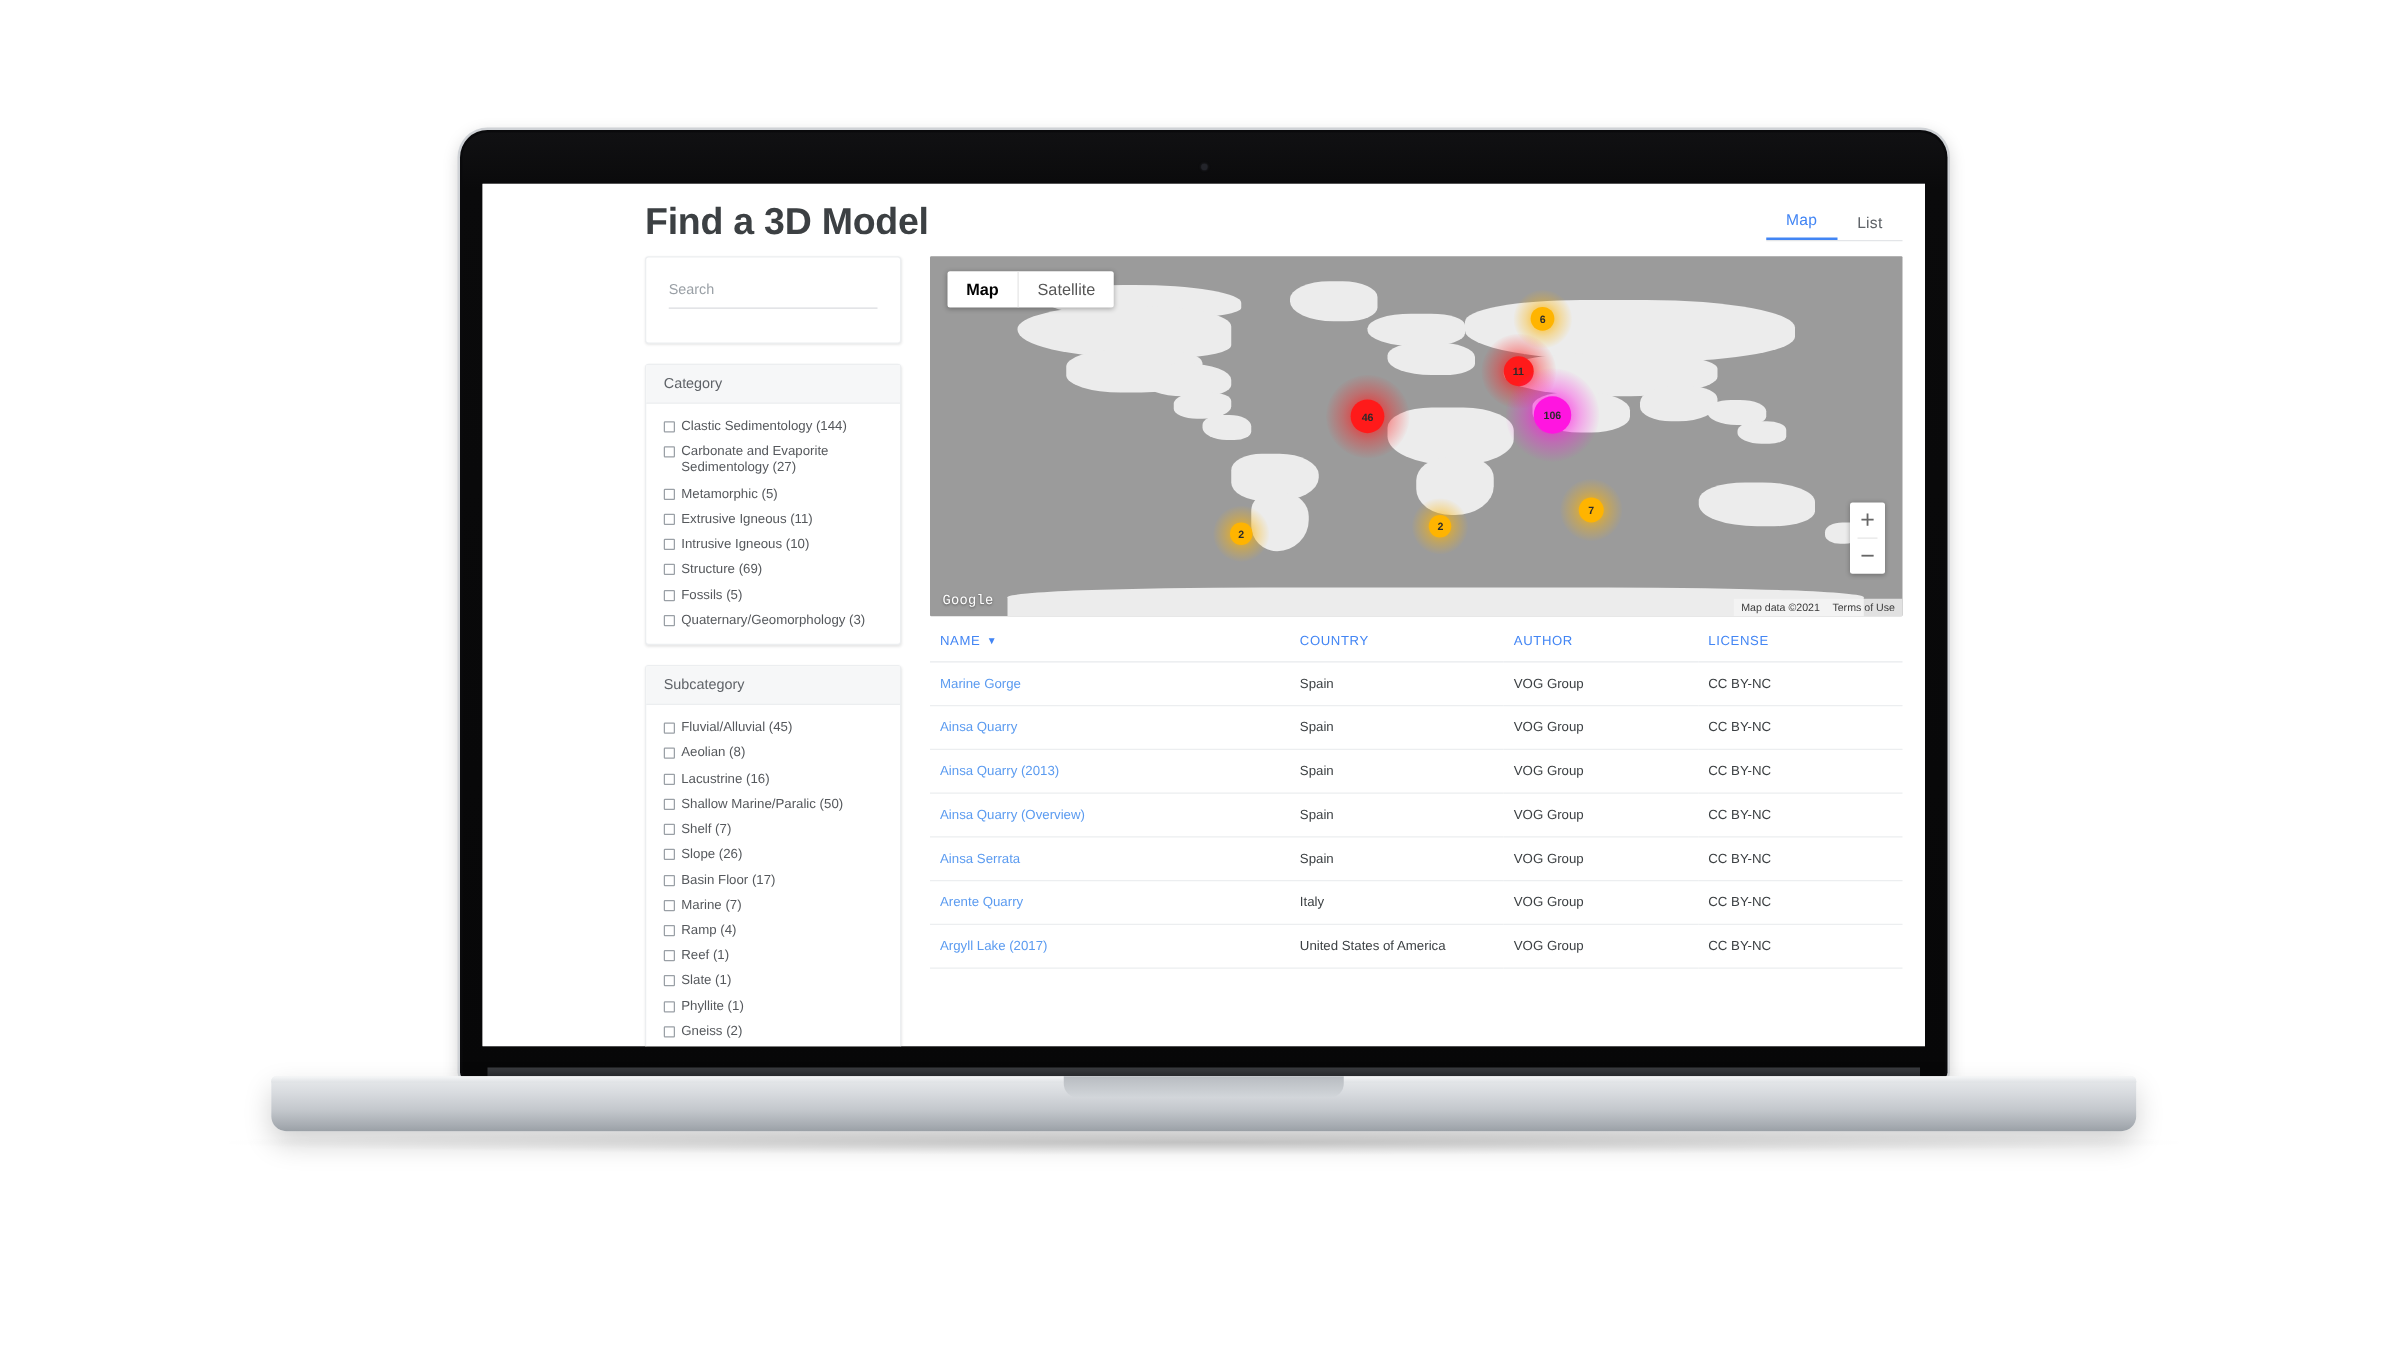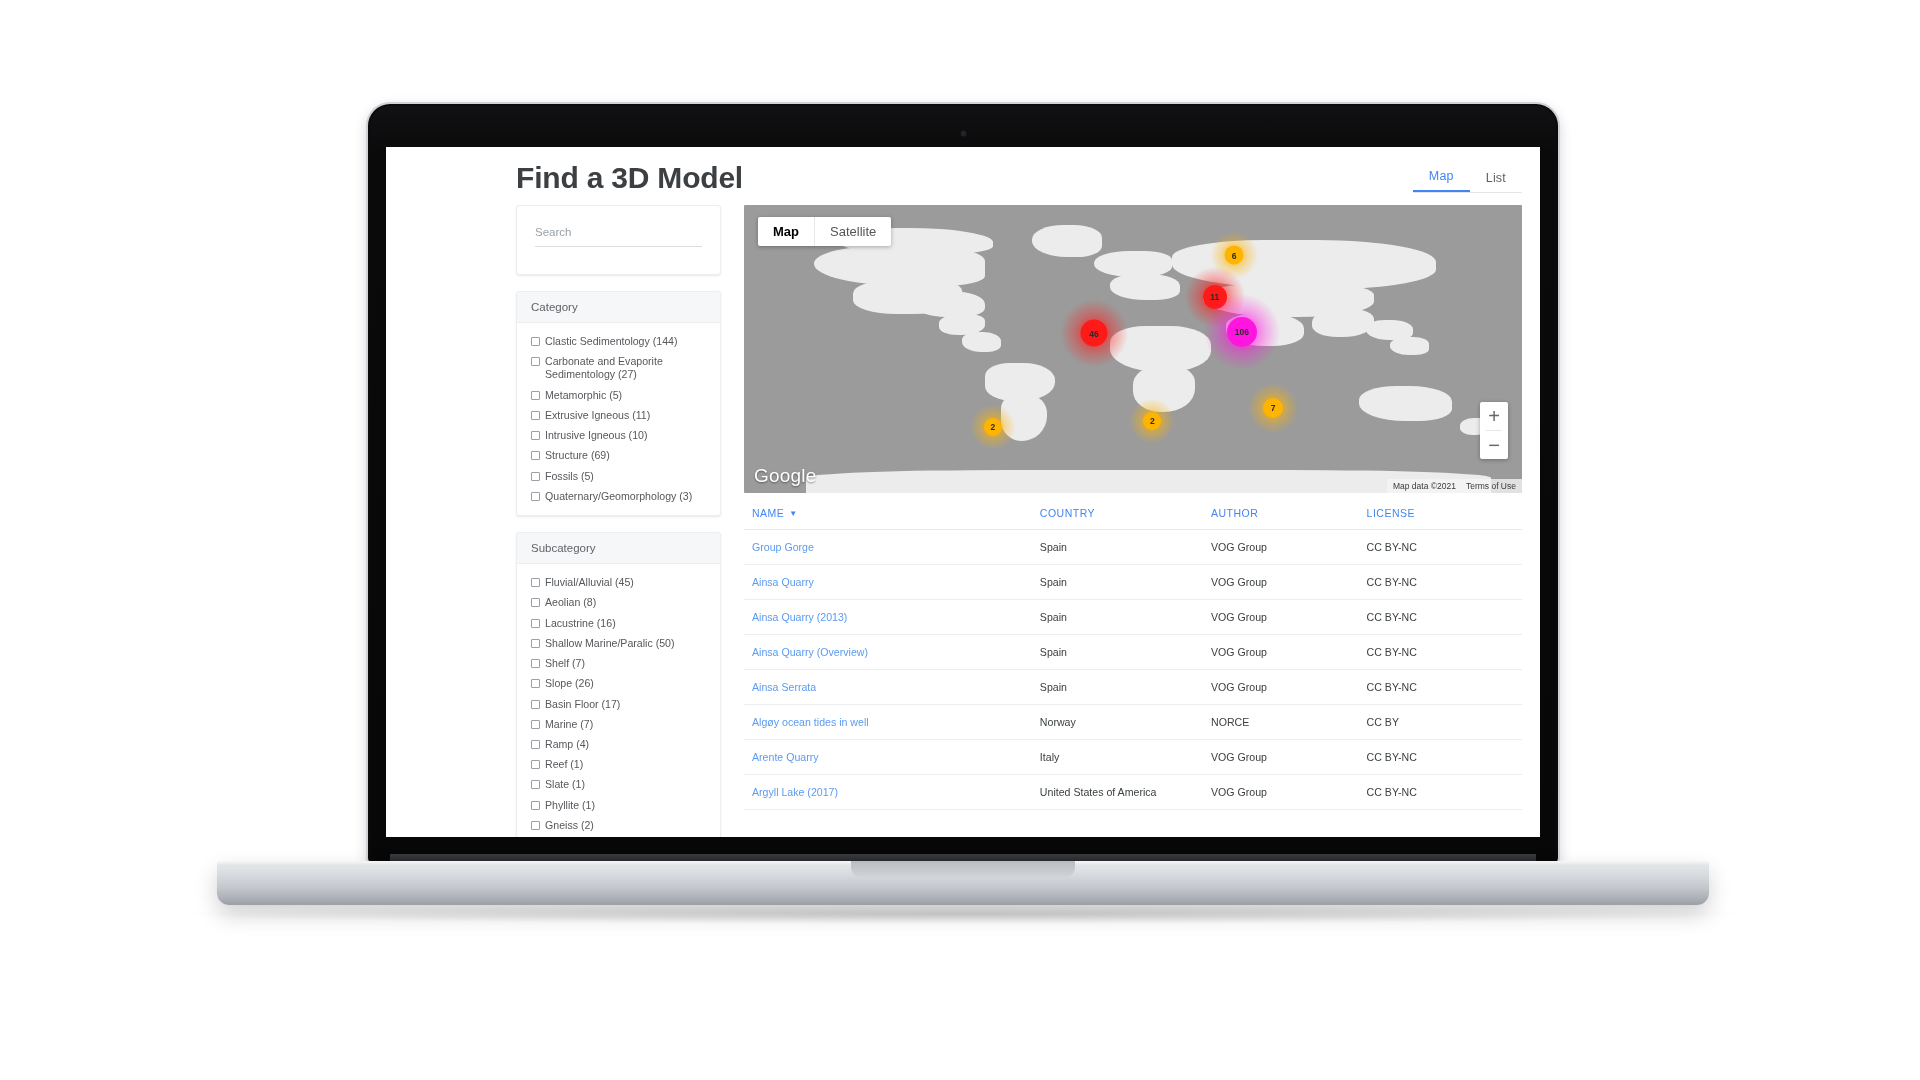--- a/index.html
+++ b/index.html
@@ -271,23 +271,23 @@
     font-size: 20px;
     color: #666;
     cursor: pointer;
     user-select: none;
   }
   .zoom-div { height: 1px; background: #e6e6e6; margin: 0 6px; }
 
   .gmap-logo {
     position: absolute;
     left: 10px; bottom: 6px;
-    font-size: 19px;
+    font-size: 11px;
     color: #fff;
-    font-family: Liberation Sans, sans-serif;
+    font-family: Liberation Mono, monospace;
     letter-spacing: .2px;
     text-shadow: 0 1px 2px rgba(0,0,0,0.45);
     z-index: 6;
   }
   .map-attrib {
     position: absolute;
     right: 0; bottom: 0;
     display: flex;
     gap: 10px;
     font-size: 8.5px;
@@ -542,21 +542,21 @@
                 <thead>
                   <tr>
                     <th><span>NAME</span><span class="sort-caret">▼</span></th>
                     <th>COUNTRY</th>
                     <th>AUTHOR</th>
                     <th>LICENSE</th>
                   </tr>
                 </thead>
                 <tbody id="tbody">
                     <tr>
-                      <td class="namecell"><a>Group Gorge</a></td>
+                      <td class="namecell"><a>Marine Gorge</a></td>
                       <td>Spain</td>
                       <td>VOG Group</td>
                       <td>CC BY-NC</td>
                     </tr>
                     <tr>
                       <td class="namecell"><a>Ainsa Quarry</a></td>
                       <td>Spain</td>
                       <td>VOG Group</td>
                       <td>CC BY-NC</td>
                     </tr>
@@ -572,26 +572,20 @@
                       <td>VOG Group</td>
                       <td>CC BY-NC</td>
                     </tr>
                     <tr>
                       <td class="namecell"><a>Ainsa Serrata</a></td>
                       <td>Spain</td>
                       <td>VOG Group</td>
                       <td>CC BY-NC</td>
                     </tr>
                     <tr>
-                      <td class="namecell"><a>Algøy ocean tides in well</a></td>
-                      <td>Norway</td>
-                      <td>NORCE</td>
-                      <td>CC BY</td>
-                    </tr>
-                    <tr>
                       <td class="namecell"><a>Arente Quarry</a></td>
                       <td>Italy</td>
                       <td>VOG Group</td>
                       <td>CC BY-NC</td>
                     </tr>
                     <tr>
                       <td class="namecell"><a>Argyll Lake (2017)</a></td>
                       <td>United States of America</td>
                       <td>VOG Group</td>
                       <td>CC BY-NC</td>

